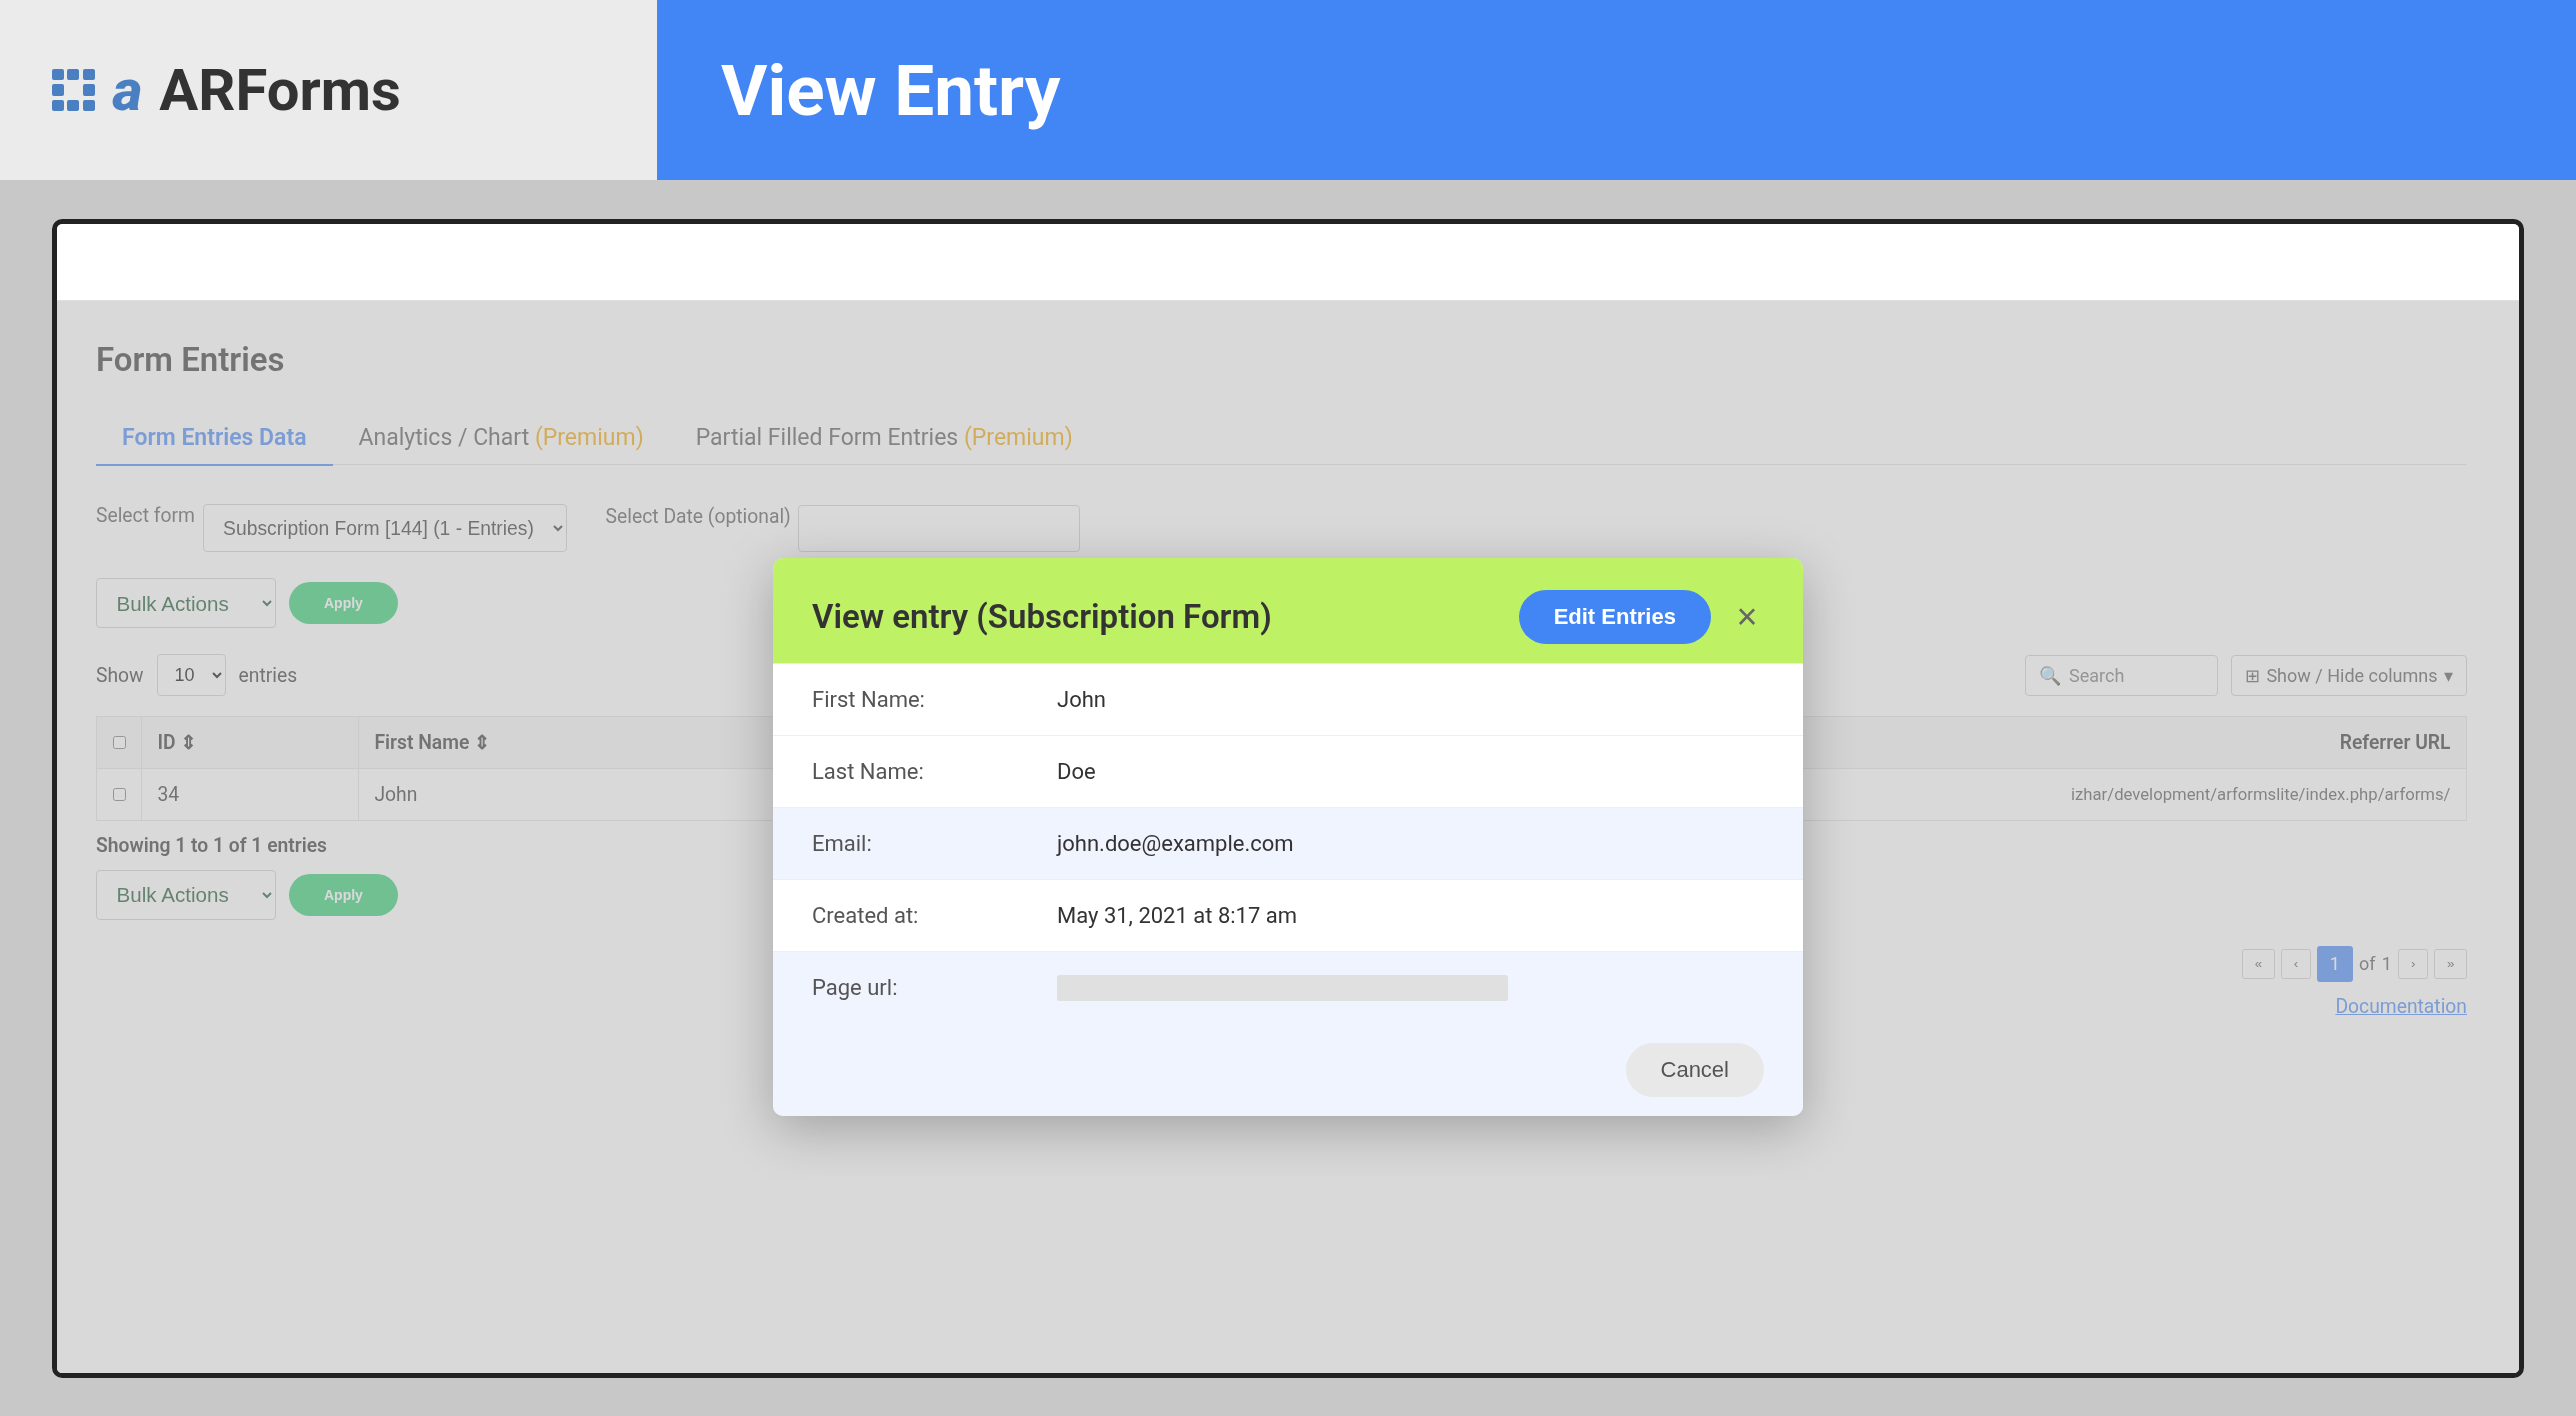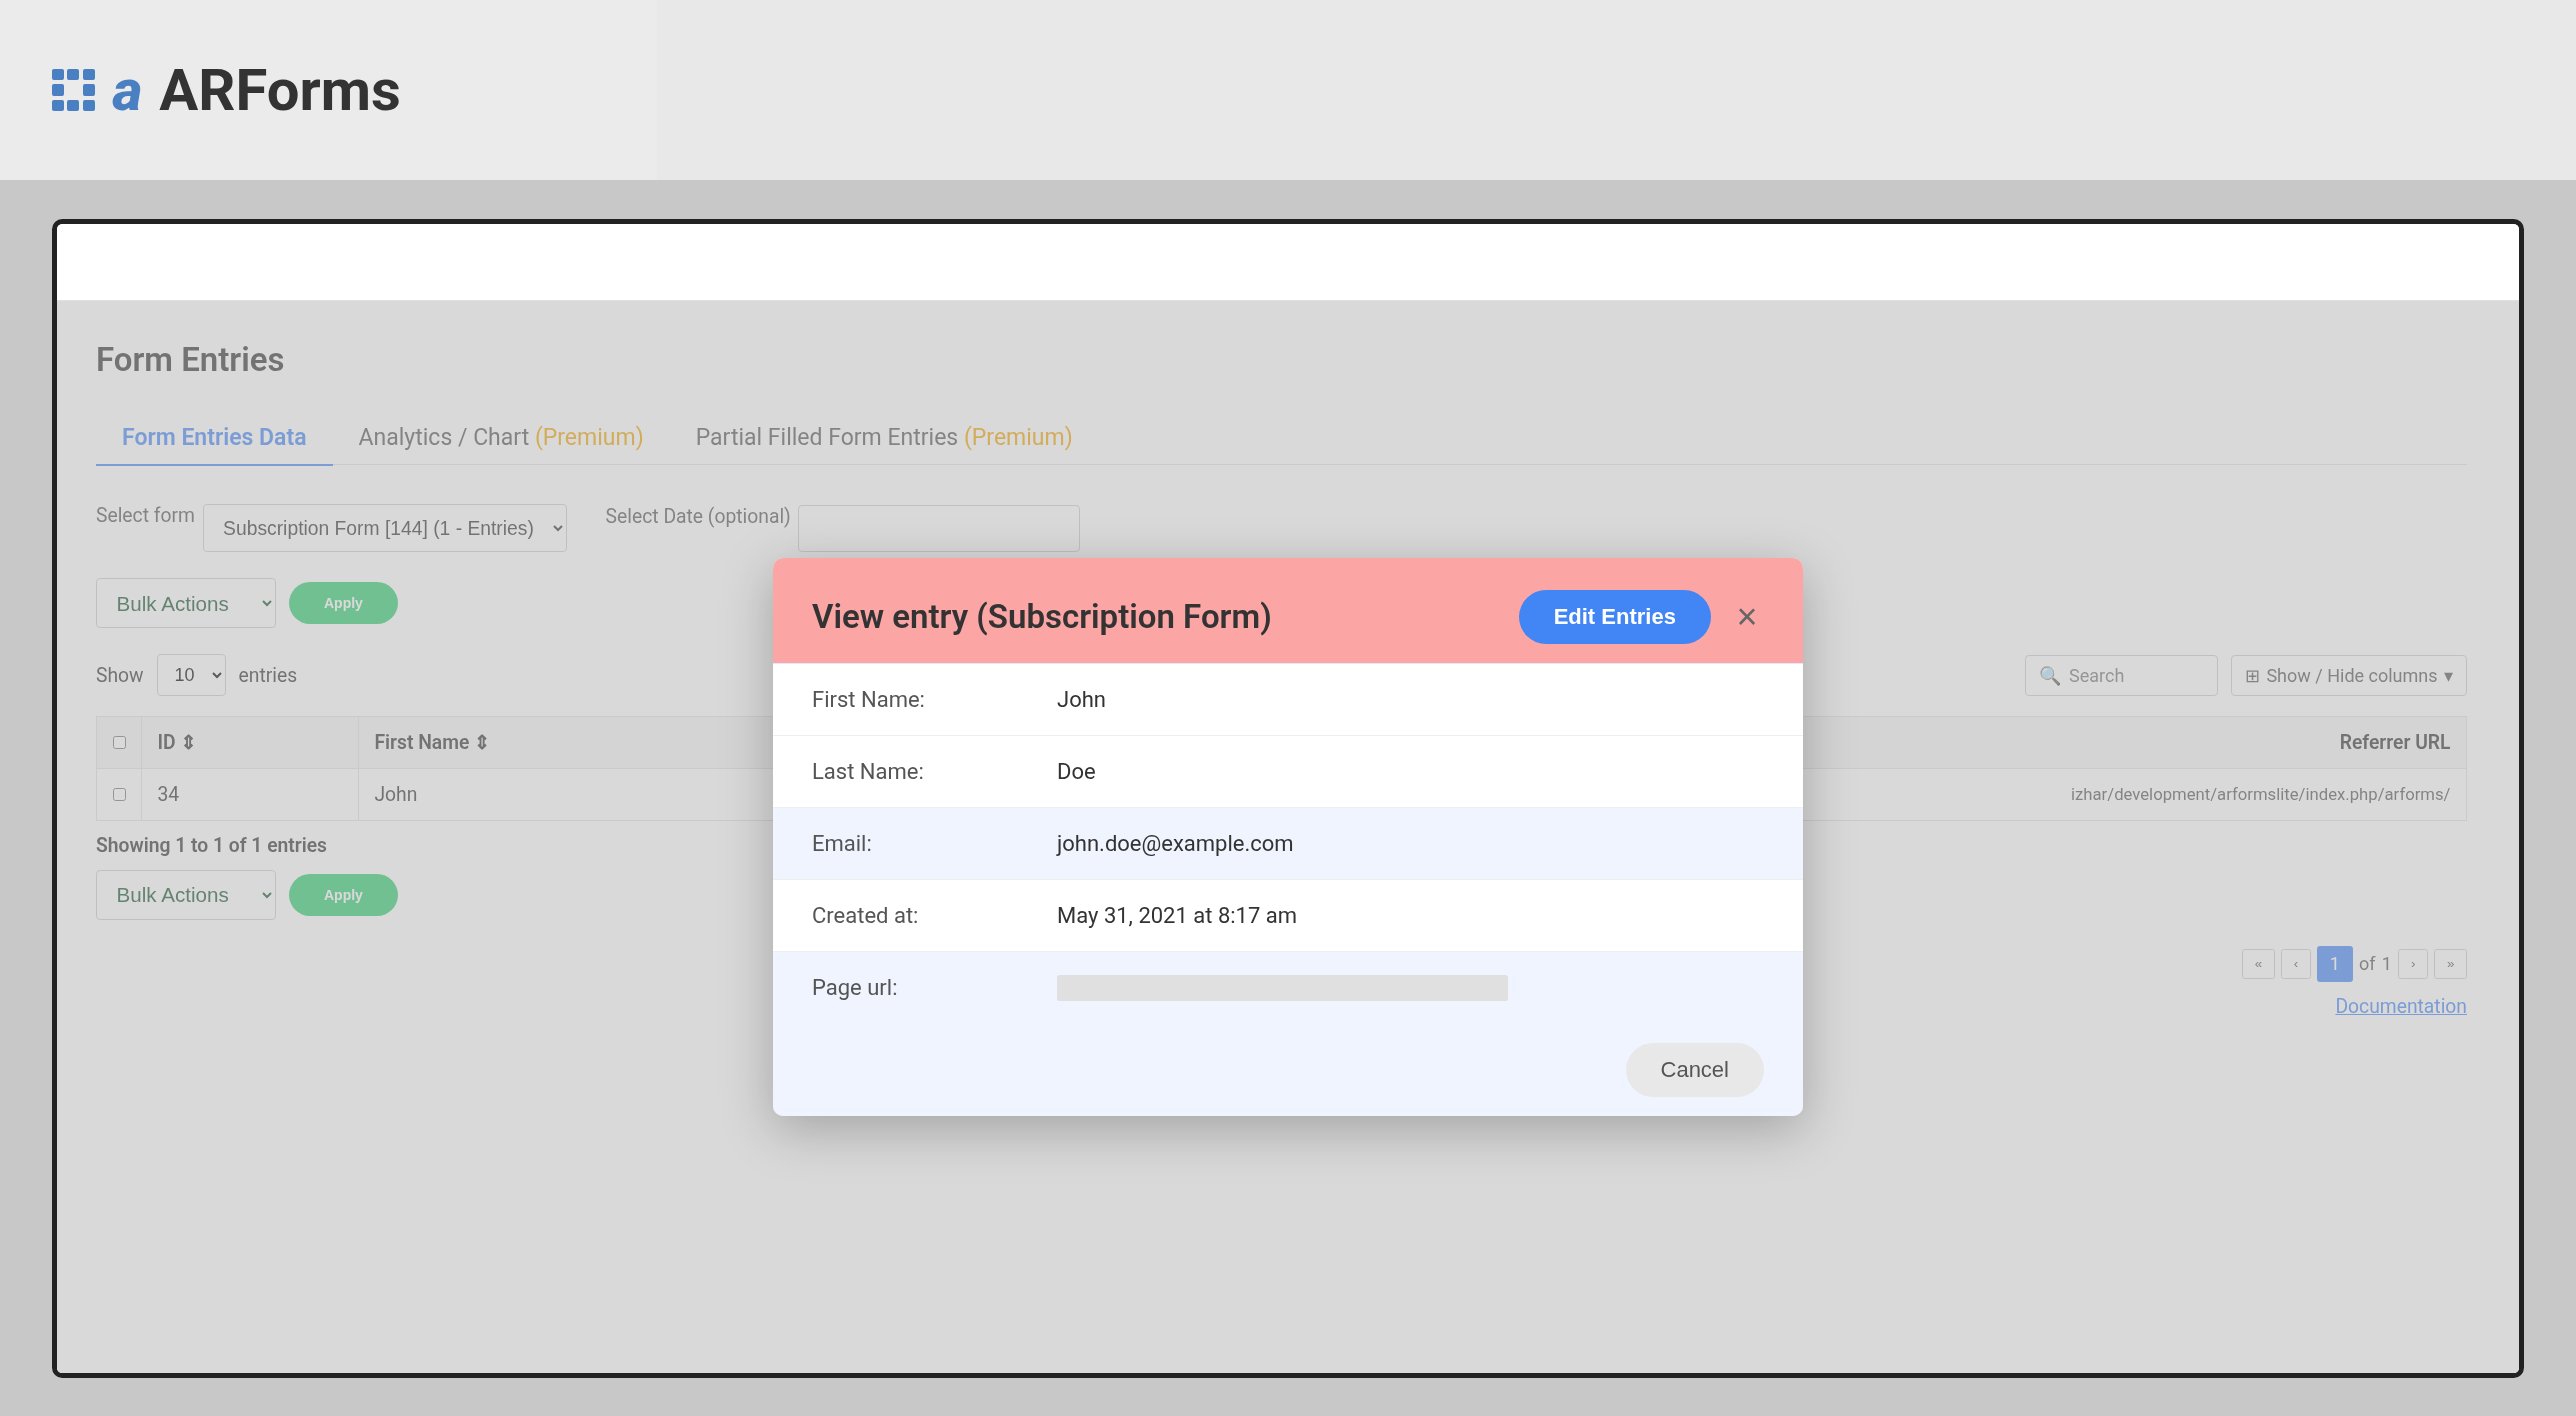--- a/index.html
+++ b/index.html
@@ -283,21 +283,21 @@
     
     .modal {
       background: #f0f4ff;
       border-radius: 10.3px;
       box-shadow: 0 13px 52px rgba(0,0,0,0.25);
       width: 1030px;
       overflow: hidden;
       position: relative;
     }
     .modal-header {
-      background: #fca5a5;
+      background: #bef264;
       padding: 32px 39px 19.3px 39px;
       display: flex;
       align-items: center;
       justify-content: space-between;
       border-bottom: 1.3px solid #e0e8ff;
     }
     .modal-title {
       font-size: 33px;
       font-weight: 600;
       color: #333;
@@ -392,20 +392,23 @@
         <div style="background:#4a7fc1;border-radius:1.9px;"></div>
         <div style="background:transparent;"></div>
         <div style="background:#4a7fc1;border-radius:1.9px;"></div>
         <div style="background:#4a7fc1;border-radius:1.9px;"></div>
         <div style="background:#4a7fc1;border-radius:1.9px;"></div>
         <div style="background:#4a7fc1;border-radius:1.9px;"></div>
       </div>
       <span class="logo-a">a</span>
       <span class="logo-text">ARForms</span>
     </div>
+  </div>
+  <div class="header-blue">
+    <span class="page-title">View Entry</span>
   </div>
 </div>
 
 <div class="main-wrapper">
   <div class="browser-window">
     <div class="browser-toolbar"></div>
     <div class="content-area">
 
       <h2 class="form-entries-title">Form Entries</h2>
 

